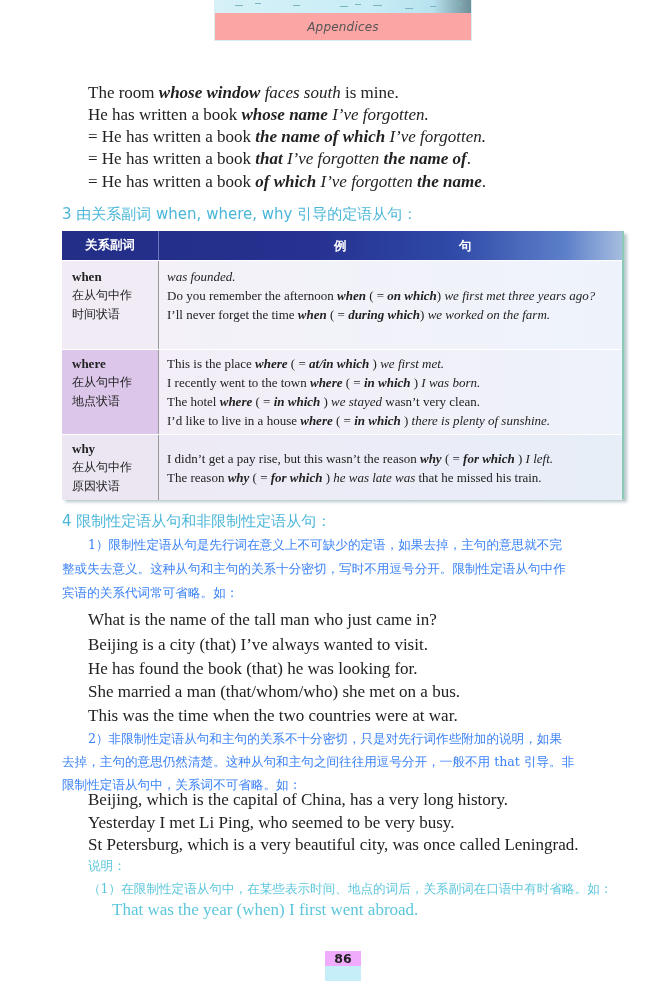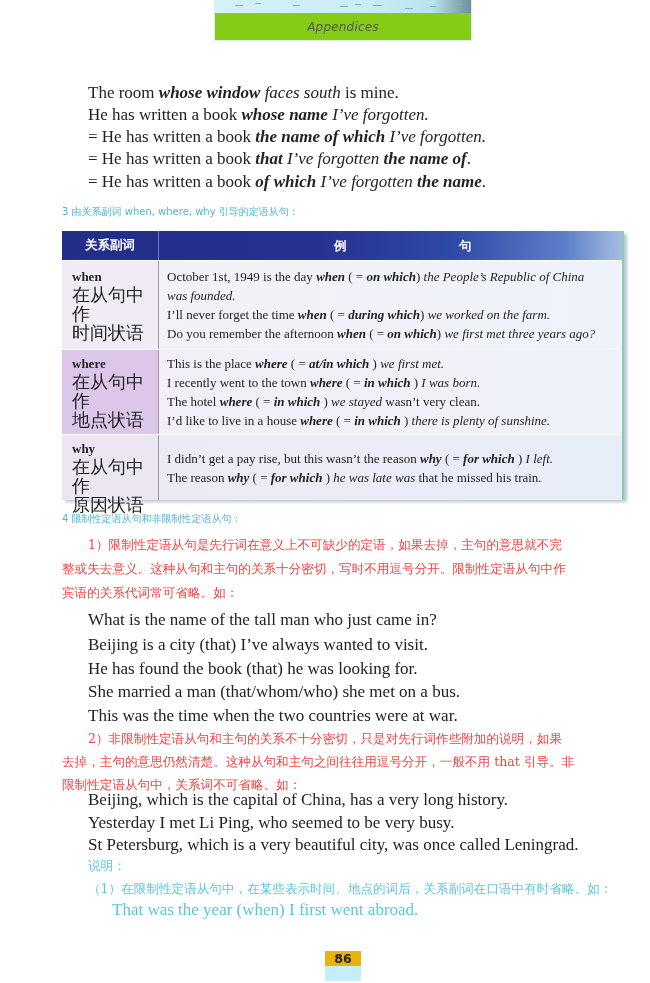--- a/index.html
+++ b/index.html
@@ -2,70 +2,70 @@
 <html><head>
 <meta charset="utf-8">
 <style>
   html, body { margin:0; padding:0; }
   body {
     width:650px; height:983px; background:#ffffff; position:relative; overflow:hidden;
     font-family:"Liberation Serif", "DejaVu Serif", serif; color:#222;
   }
   .header-tab {
     position:absolute; left:214px; top:0; width:256px; height:40px;
-    border:1px solid #d7eef3; border-top:none; background:#84cc16;
+    border:1px solid #d7eef3; border-top:none; background:#fca5a5;
   }
   .header-band {
     height:13px;
     background:linear-gradient(90deg,#d6f1f7 0%,#c9edf6 60%,#b7e3ee 85%,#6d8f99 100%);
     position:relative;
   }
   .header-band .speck { position:absolute; height:1px; background:#7ab3c2; }
   .header-title {
     text-align:center; font-family:"DejaVu Sans", sans-serif; font-style:italic;
     font-size:12px; color:#555; margin-top:7px; letter-spacing:0.2px;
   }
   .line { position:absolute; font-size:17px; white-space:nowrap; line-height:16px; }
   .line b i, .line i b { font-weight:bold; font-style:italic; }
   .section-title {
-    position:absolute; left:62px; font-family:"DejaVu Sans", sans-serif; font-size:10px; color:#4bb6d8;
+    position:absolute; left:62px; font-family:"DejaVu Sans", sans-serif; font-size:15px; color:#4bb6d8;
   }
   
   .table {
     position:absolute; left:62px; top:231px; width:560px; height:268px;
     box-shadow: 3px 3px 3px #b7c9cc; border-right:2px solid #8ccab8;
   }
   .thead {
     height:29px;
     background:linear-gradient(90deg,#232e88 0%,#263190 45%,#2f4aa8 70%,#5d80c9 90%,#a6bde0 100%);
     display:flex; color:#fff; font-family:"DejaVu Sans", sans-serif; font-weight:bold; font-size:12.5px;
   }
   .thead .c1 { width:96px; border-right:1px solid #6c78b8; display:flex; align-items:center; justify-content:center; }
   .thead .c2 { flex:1; position:relative; }
   .thead .c2 span { position:absolute; top:7px; }
   .trow { display:flex; border-top:1px solid #ffffff; }
   .trow .c1 { width:86px; padding-left:10px; border-right:1px solid #999; font-size:13px; line-height:19px; }
   .trow .c2 { flex:1; padding-left:8px; font-size:13px; line-height:19px; }
   .trow .c1 .kw { font-weight:bold; }
-  .trow .c1 .cn { font-family:Liberation Sans, sans-serif; font-size:18px; }
+  .trow .c1 .cn { font-family:Liberation Sans, sans-serif; font-size:12px; }
   .row-when { height:88px; }
   .row-when .c1 { background:#f1ebf6; }
   .row-when .c2 { background:linear-gradient(90deg,#f4f1f8,#eef3fb); }
   .row-where { height:84px; }
   .row-where .c1 { background:#dcc7ea; }
   .row-where .c2 { background:linear-gradient(90deg,#f3eef8,#eef2fa); }
   .row-why { height:65px; }
   .row-why .c1 { background:#ece6f3; }
   .row-why .c2 { background:linear-gradient(90deg,#eeeaf5,#e7eef8); }
-  .cn-para { position:absolute; font-family:"DejaVu Serif", serif; font-size:12.6px; white-space:nowrap; line-height:16px; color:#ef4444; }
+  .cn-para { position:absolute; font-family:"DejaVu Serif", serif; font-size:12.6px; white-space:nowrap; line-height:16px; color:#3b82f6; }
   .note { color:#5cc6dc; }
   .page-num {
     position:absolute; left:325px; top:951px; width:36px; height:30px; text-align:center;
   }
-  .page-num .num { font-family:"DejaVu Sans", sans-serif; font-weight:bold; font-size:12.5px; color:#222; height:15px; line-height:15px; background:#eab308; }
+  .page-num .num { font-family:"DejaVu Sans", sans-serif; font-weight:bold; font-size:12.5px; color:#222; height:15px; line-height:15px; background:#f0abfc; }
   .page-num .bar { height:15px; background:#c6eef8; }
 </style>
 </head>
 <body>
 
 <div class="header-tab">
   <div class="header-band">
     <div class="speck" style="left:20px;top:5px;width:8px"></div>
     <div class="speck" style="left:40px;top:3px;width:6px"></div>
     <div class="speck" style="left:78px;top:5px;width:7px"></div>
@@ -98,24 +98,23 @@
     </div>
   </div>
   <div id="tbody">
       <div class="trow row-when">
         <div class="c1" style="padding-top: 6px;">
           <div class="kw">when</div>
           <div class="cn">在从句中作</div>
           <div class="cn">时间状语</div>
         </div>
         <div class="c2" style="padding-top: 6px;">
-          <div style="white-space: nowrap;"><span>October 1st, 1949 is the day </span><b><i>when</i></b><span> ( = </span><b><i>on which</i></b><span>) </span><i>the People’s Republic of China</i></div>
           <div style="white-space: nowrap;"><i>was founded.</i></div>
+          <div style="white-space: nowrap;"><span>Do you remember the afternoon </span><b><i>when</i></b><span> ( = </span><b><i>on which</i></b><span>) </span><i>we first met three years ago?</i></div>
           <div style="white-space: nowrap;"><span>I’ll never forget the time </span><b><i>when</i></b><span> ( = </span><b><i>during which</i></b><span>) </span><i>we worked on the farm.</i></div>
-          <div style="white-space: nowrap;"><span>Do you remember the afternoon </span><b><i>when</i></b><span> ( = </span><b><i>on which</i></b><span>) </span><i>we first met three years ago?</i></div>
         </div>
       </div>
       <div class="trow row-where">
         <div class="c1" style="padding-top: 4px;">
           <div class="kw">where</div>
           <div class="cn">在从句中作</div>
           <div class="cn">地点状语</div>
         </div>
         <div class="c2" style="padding-top: 4px;">
           <div style="white-space: nowrap;"><span>This is the place </span><b><i>where</i></b><span> ( = </span><b><i>at/in which</i></b><span> ) </span><i>we first met.</i></div>

